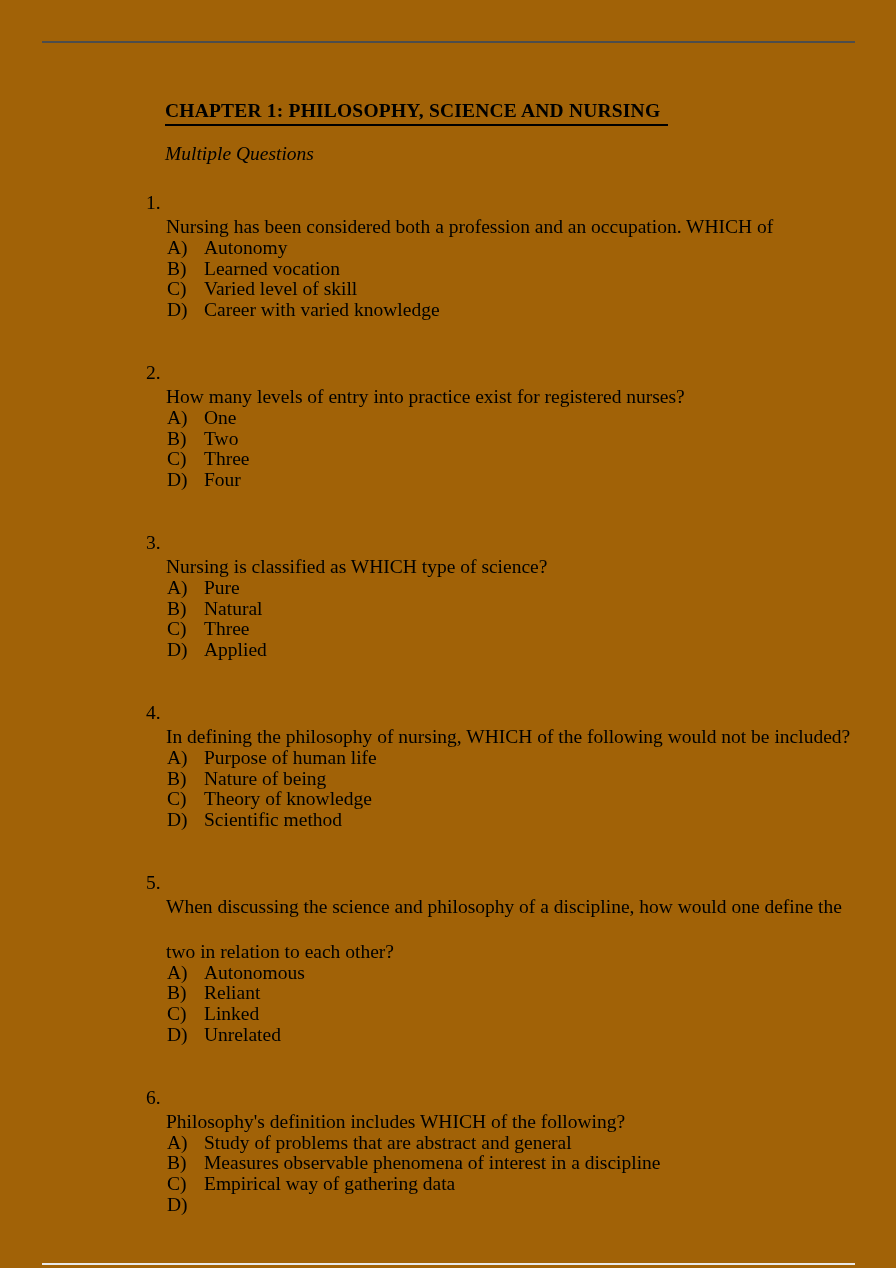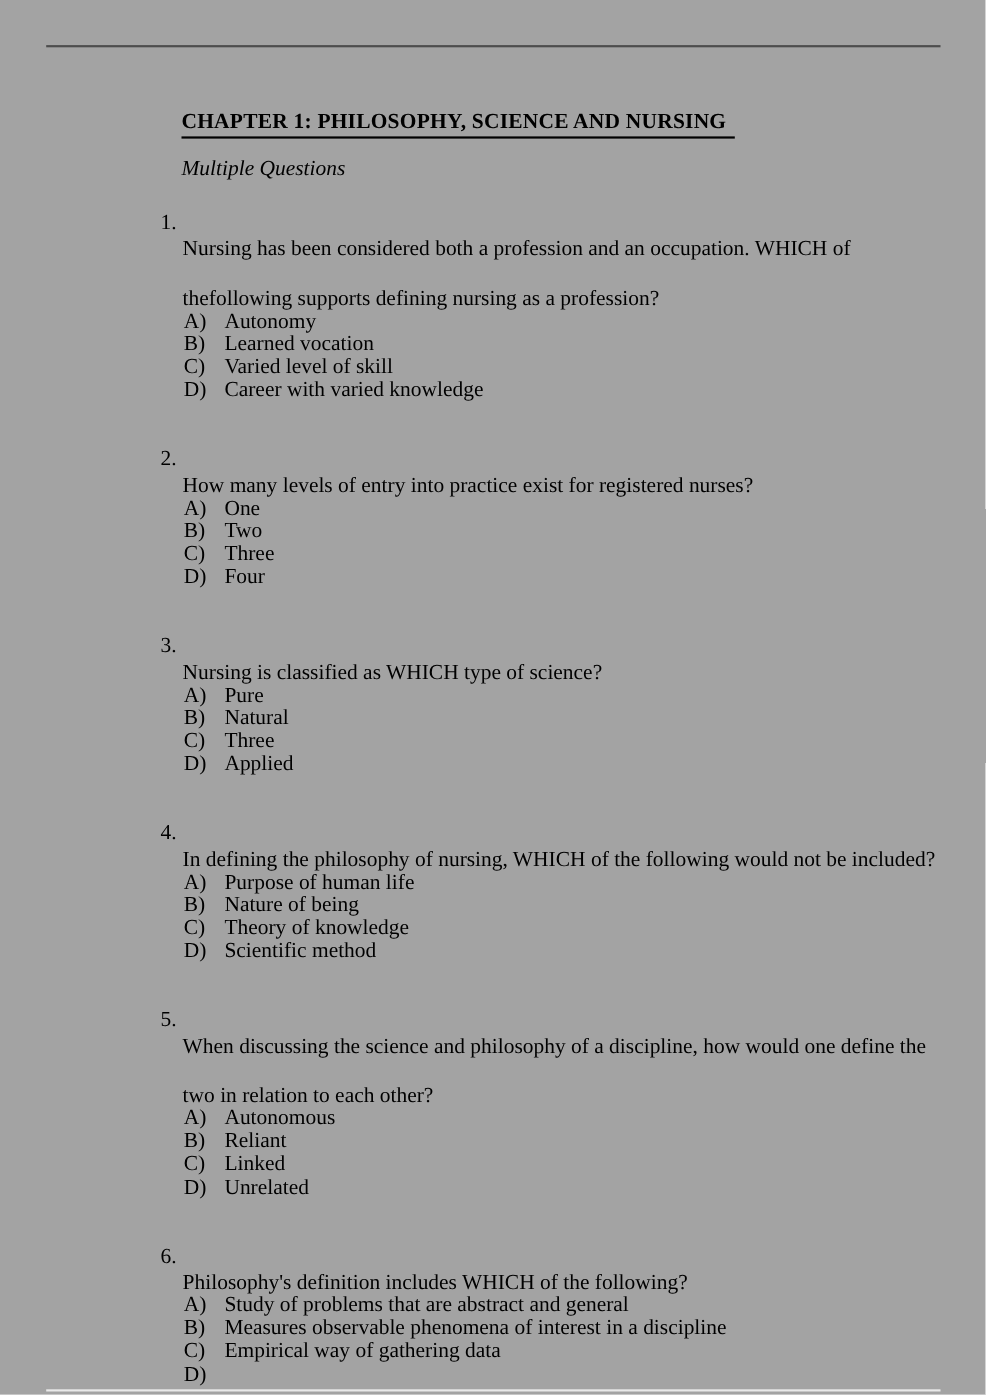--- a/index.html
+++ b/index.html
@@ -4,21 +4,21 @@
 <style>
   html, body {
     margin: 0;
     padding: 0;
     background: #ffffff;
   }
   .doc {
     position: relative;
     width: 896px;
     height: 1268px;
-    background: #a3a3a3;
+    background: #a16207;
     overflow: hidden;
     font-family: "Liberation Serif", "DejaVu Serif", serif;
     font-size: 19.5px;
     line-height: 20.8px;
     color: #000000;
   }
   .rule-top {
     position: absolute;
     left: 42px;
     top: 41px;
@@ -102,21 +102,20 @@
   </div>
 
   <div class="subtitle">Multiple Questions</div>
 
   <div class="questions">
 
     <div class="question">
       <div class="q-num">1.</div>
       <div class="q-body">
         <div class="qline">Nursing has been considered both a profession and an occupation. WHICH of</div>
-        <div class="qline">thefollowing supports defining nursing as a profession?</div>
         <div class="option">
           <span class="opt-letter">A)</span>
           <span class="opt-text">Autonomy</span>
         </div>
         <div class="option">
           <span class="opt-letter">B)</span>
           <span class="opt-text">Learned vocation</span>
         </div>
         <div class="option">
           <span class="opt-letter">C)</span>

